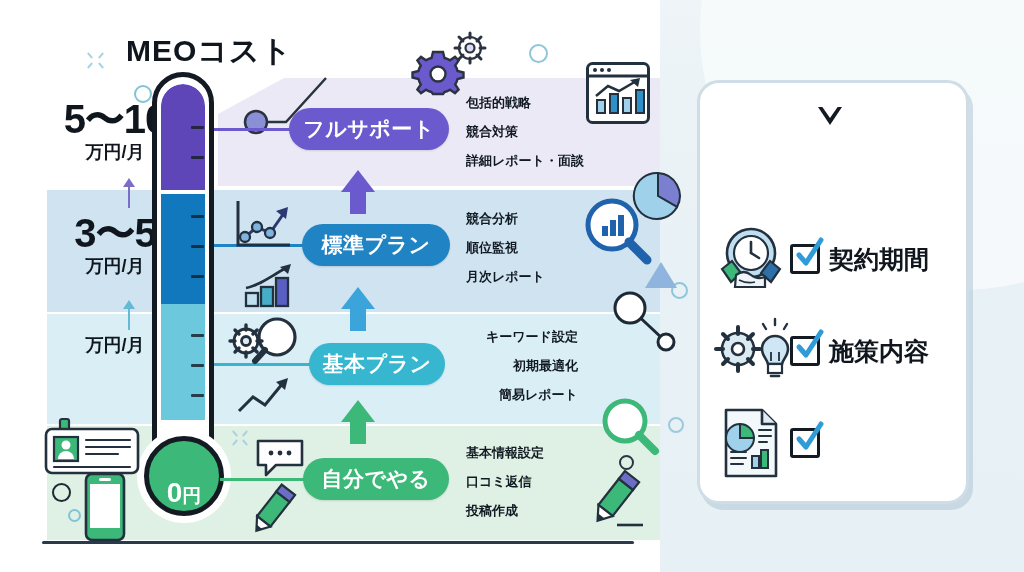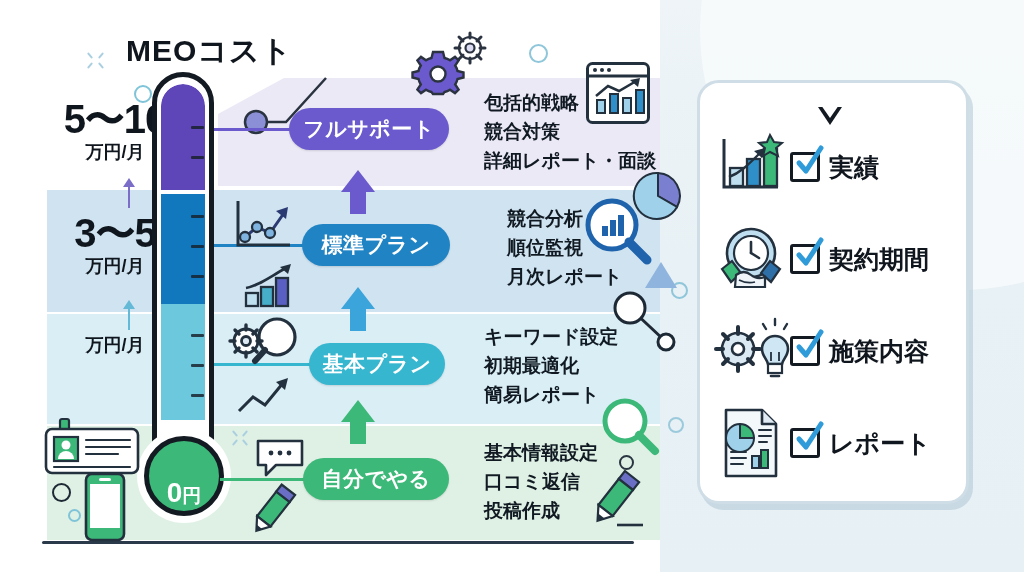--- a/index.html
+++ b/index.html
@@ -70,24 +70,24 @@
   
   .connect{position:absolute;height:3px;}
 
   
   .bigarrow{position:absolute;width:34px;height:44px;}
   .bigarrow .stem{position:absolute;left:9px;bottom:0;width:16px;height:26px;}
   .bigarrow .tip{position:absolute;left:0;top:0;width:0;height:0;
       border-left:17px solid transparent;border-right:17px solid transparent;}
 
   
-  .feat{position:absolute;color:#111a22;font-size:19px;font-weight:bold;line-height:29px;white-space:pre-line;margin-left:18px;}
+  .feat{position:absolute;color:#111a22;font-size:13px;font-weight:bold;line-height:29px;white-space:pre-line;}
   .f-full {left:466px;top:88px;}
-  .f-std  {left:489px;top:204px;font-family:Liberation Serif, serif;}
-  .f-basic{left:466px;top:322px;}
+  .f-std  {left:466px;top:204px;font-family:Liberation Serif, serif;}
+  .f-basic{left:486px;top:322px;text-align:right;}
   .f-self {left:466px;top:438px;}
 
   
   .panel{position:absolute;left:697px;top:80px;width:272px;height:424px;background:#ffffff;
         border:3px solid #cfdde6;border-radius:22px;box-sizing:border-box;
         box-shadow:4px 6px 0 rgba(176,199,214,.55);}
   .panel-title{position:absolute;left:726px;top:72px;width:214px;height:38px;background:#ffffff;
         border:3px solid #131a22;border-radius:19px;box-sizing:border-box;
         display:flex;align-items:center;justify-content:center;
         font-weight:bold;font-size:19px;color:#10161d;z-index:4;}
@@ -368,39 +368,20 @@
   </svg>
   <svg class="deco" style="left:600px;top:396px;" width="62" height="62" viewBox="0 0 62 62">
     <circle cx="25" cy="25" r="20" fill="#ffffff" stroke="#3cb878" stroke-width="5"></circle>
     <line x1="39" y1="39" x2="55" y2="55" stroke="#3cb878" stroke-width="8" stroke-linecap="round"></line>
   </svg>
 
   <div class="panel"></div>
   <div class="panel-title-tail"></div>
   <div class="panel-title-tail-in"></div>
 
-  <div class="check-row cr1">
-    <div class="check-icon">
-      <svg width="70" height="64" viewBox="0 0 70 64">
-        <polyline points="8,4 8,52 62,52" fill="none" stroke="#23303e" stroke-width="3"></polyline>
-        <rect x="14" y="33" width="13" height="18" fill="#bfdff0" stroke="#23303e" stroke-width="2.3"></rect>
-        <rect x="31" y="24" width="13" height="27" fill="#2f8fc9" stroke="#23303e" stroke-width="2.3"></rect>
-        <rect x="48" y="14" width="13" height="37" fill="#3cb878" stroke="#23303e" stroke-width="2.3"></rect>
-        <path d="M13 42 C24 38 32 30 44 18" fill="none" stroke="#23303e" stroke-width="2.4"></path>
-        <polygon points="49,13 38,16 46,23" fill="#23303e"></polygon>
-        <polygon points="54,0 58,7 66,8 60,13 62,21 54,17 47,21 49,13 43,8 51,7" fill="#3cb878" stroke="#23303e" stroke-width="2"></polygon>
-      </svg>
-    </div>
-    <div class="checkbox">
-      <svg class="mk" viewBox="0 0 28 30">
-          <polyline points="4,17 11,25 26,2" fill="none" stroke="#2f9bd8" stroke-width="5" stroke-linecap="round" stroke-linejoin="round"></polyline>
-        </svg>
-    </div>
-    <div class="check-label">実績</div>
-  </div>
 
   <div class="check-row cr3">
     <div class="check-icon">
       <svg width="70" height="68" viewBox="0 0 70 68">
         <g stroke="#23303e" stroke-width="2.6" fill="#dbe9f3">
           <circle cx="22" cy="32" r="16"></circle>
           <circle cx="22" cy="32" r="6" fill="#ffffff"></circle>
           <g stroke-width="4" stroke-linecap="round">
             <line x1="22" y1="10" x2="22" y2="17"></line>
               <line x1="22" y1="47" x2="22" y2="54"></line>
@@ -469,16 +450,15 @@
         </g>
         <rect x="36" y="48" width="7" height="12" fill="#9fd2ea" stroke="#23303e" stroke-width="2"></rect>
         <rect x="45" y="42" width="7" height="18" fill="#3cb878" stroke="#23303e" stroke-width="2"></rect>
       </svg>
     </div>
     <div class="checkbox">
       <svg class="mk" viewBox="0 0 28 30">
           <polyline points="4,17 11,25 26,2" fill="none" stroke="#2f9bd8" stroke-width="5" stroke-linecap="round" stroke-linejoin="round"></polyline>
         </svg>
     </div>
-    <div class="check-label">レポート</div>
   </div>
 
 </div>
 
 </body></html>

